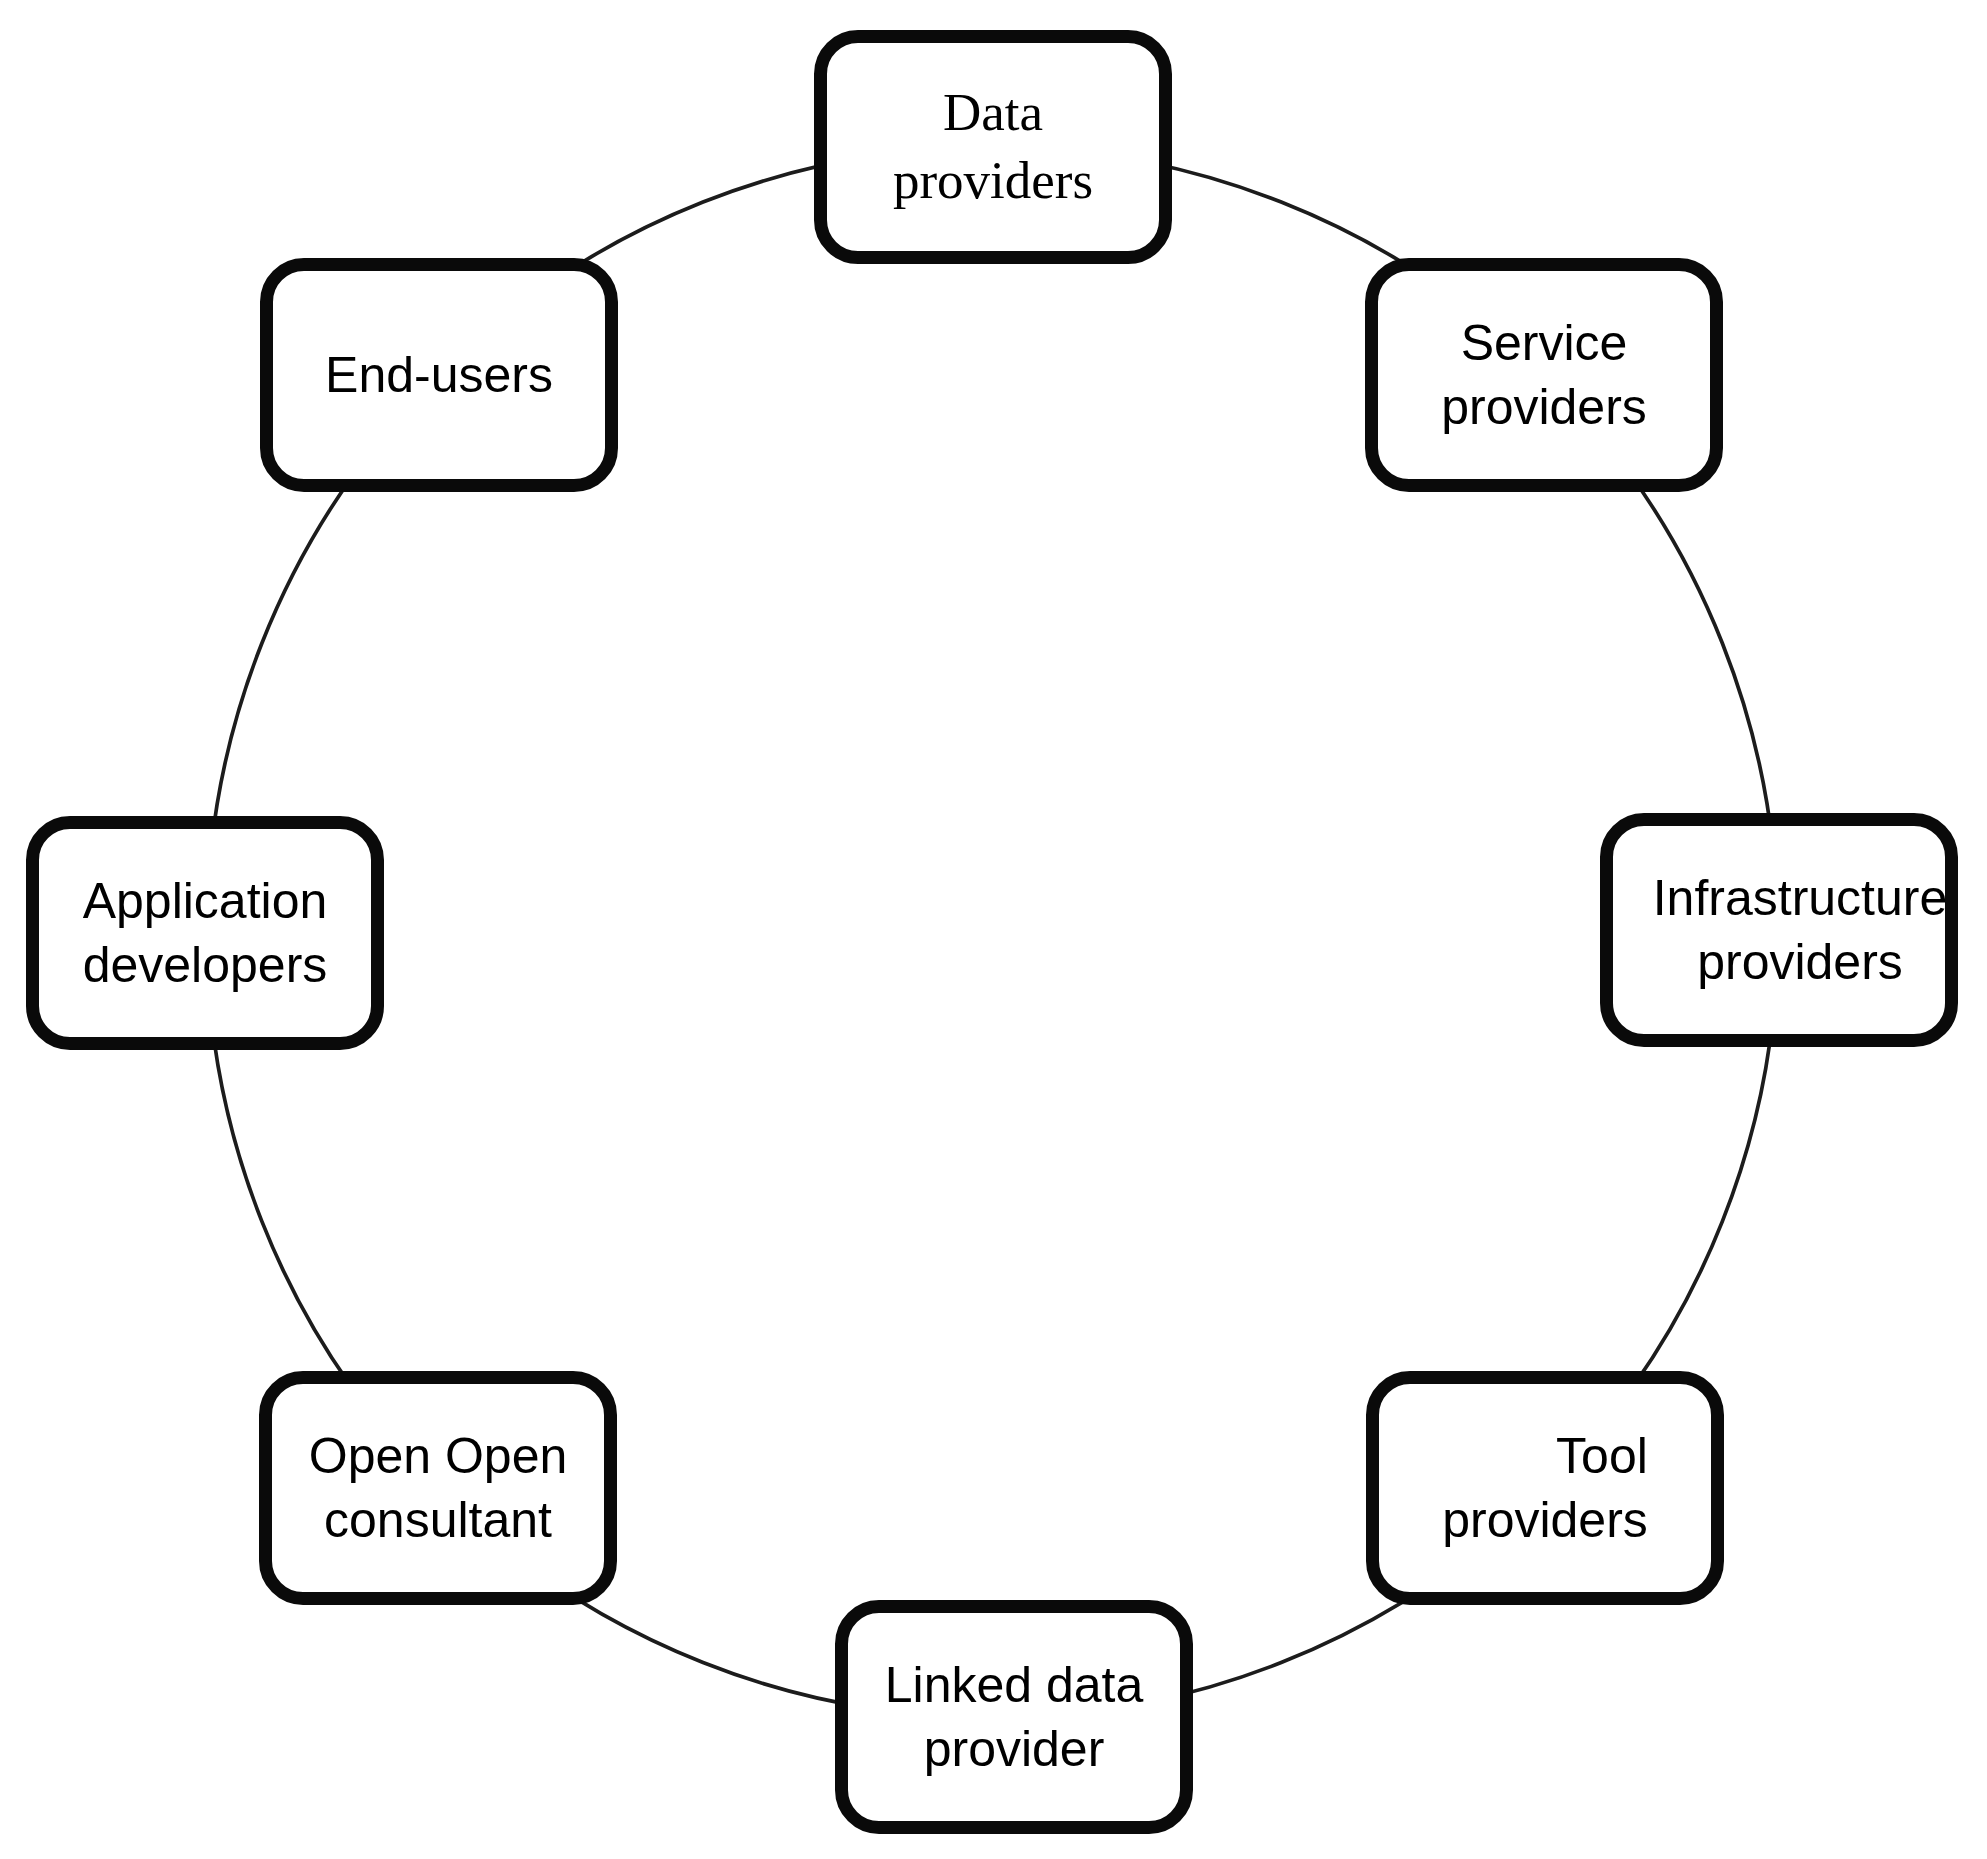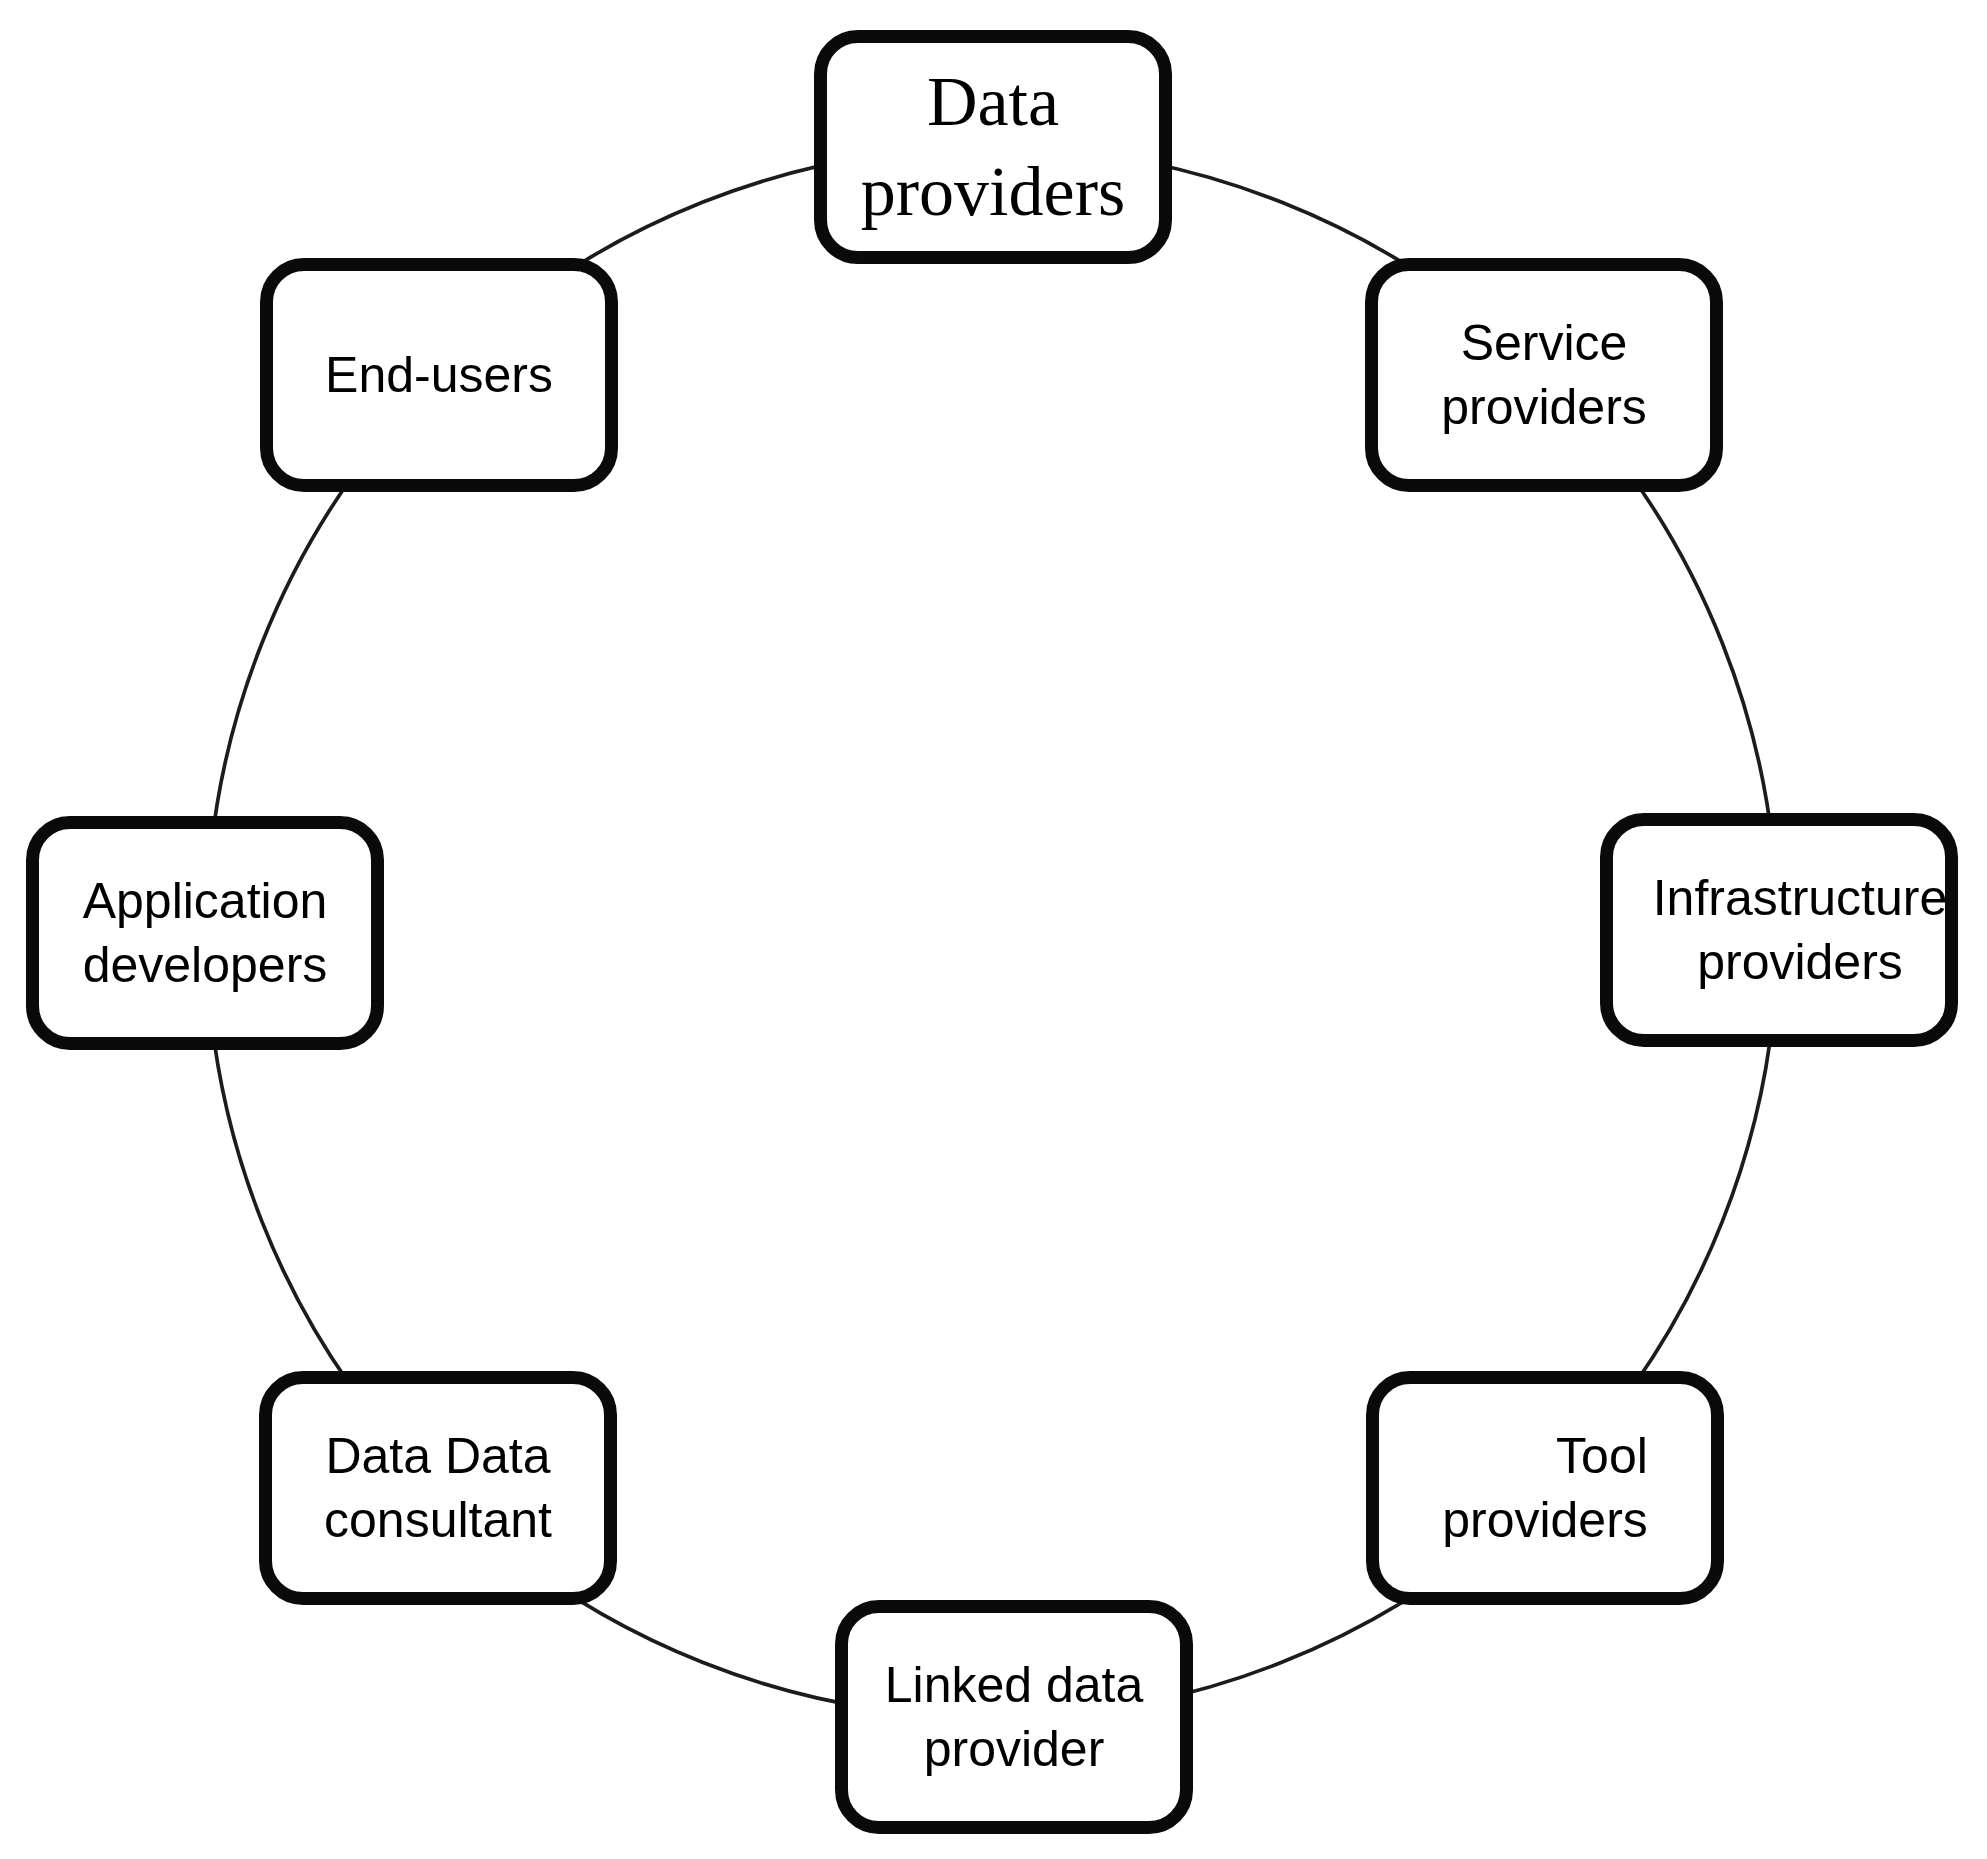--- a/index.html
+++ b/index.html
@@ -35,21 +35,21 @@
     justify-content: center;
     text-align: center;
     white-space: pre-line;
     font-size: 50px;
     line-height: 1.28;
     color: #000000;
     font-family: "Liberation Sans", sans-serif;
   }
   .node.serif {
     font-family: "Liberation Serif", serif;
-    font-size: 70px;
+    font-size: 53px;
   }
   
   .pos-top          { left: 814px;  top: 29.5px;   }
   .pos-top-right    { left: 1365px; top: 258px;  }
   .pos-right        { left: 1600px; top: 813px; padding-left: 42px;  }
   .pos-bottom-right { left: 1366px; top: 1371px; text-align: right; }
   .pos-bottom       { left: 820px;  top: 1600px; margin-left: 15px; }
   .pos-bottom-left  { left: 259px;  top: 1371px; }
   .pos-left         { left: 26px;   top: 816px;  }
   .pos-top-left     { left: 260px;  top: 258px;  }
@@ -71,21 +71,21 @@
 
   <div class="node pos-right">Infrastructure
 providers</div>
 
   <div class="node pos-bottom-right">Tool
 providers</div>
 
   <div class="node pos-bottom">Linked data
 provider</div>
 
-  <div class="node pos-bottom-left">Data Data
+  <div class="node pos-bottom-left">Open Open
 consultant</div>
 
   <div class="node pos-left">Application
 developers</div>
 
   <div class="node pos-top-left">End-users</div>
 
 </div>
 
 

